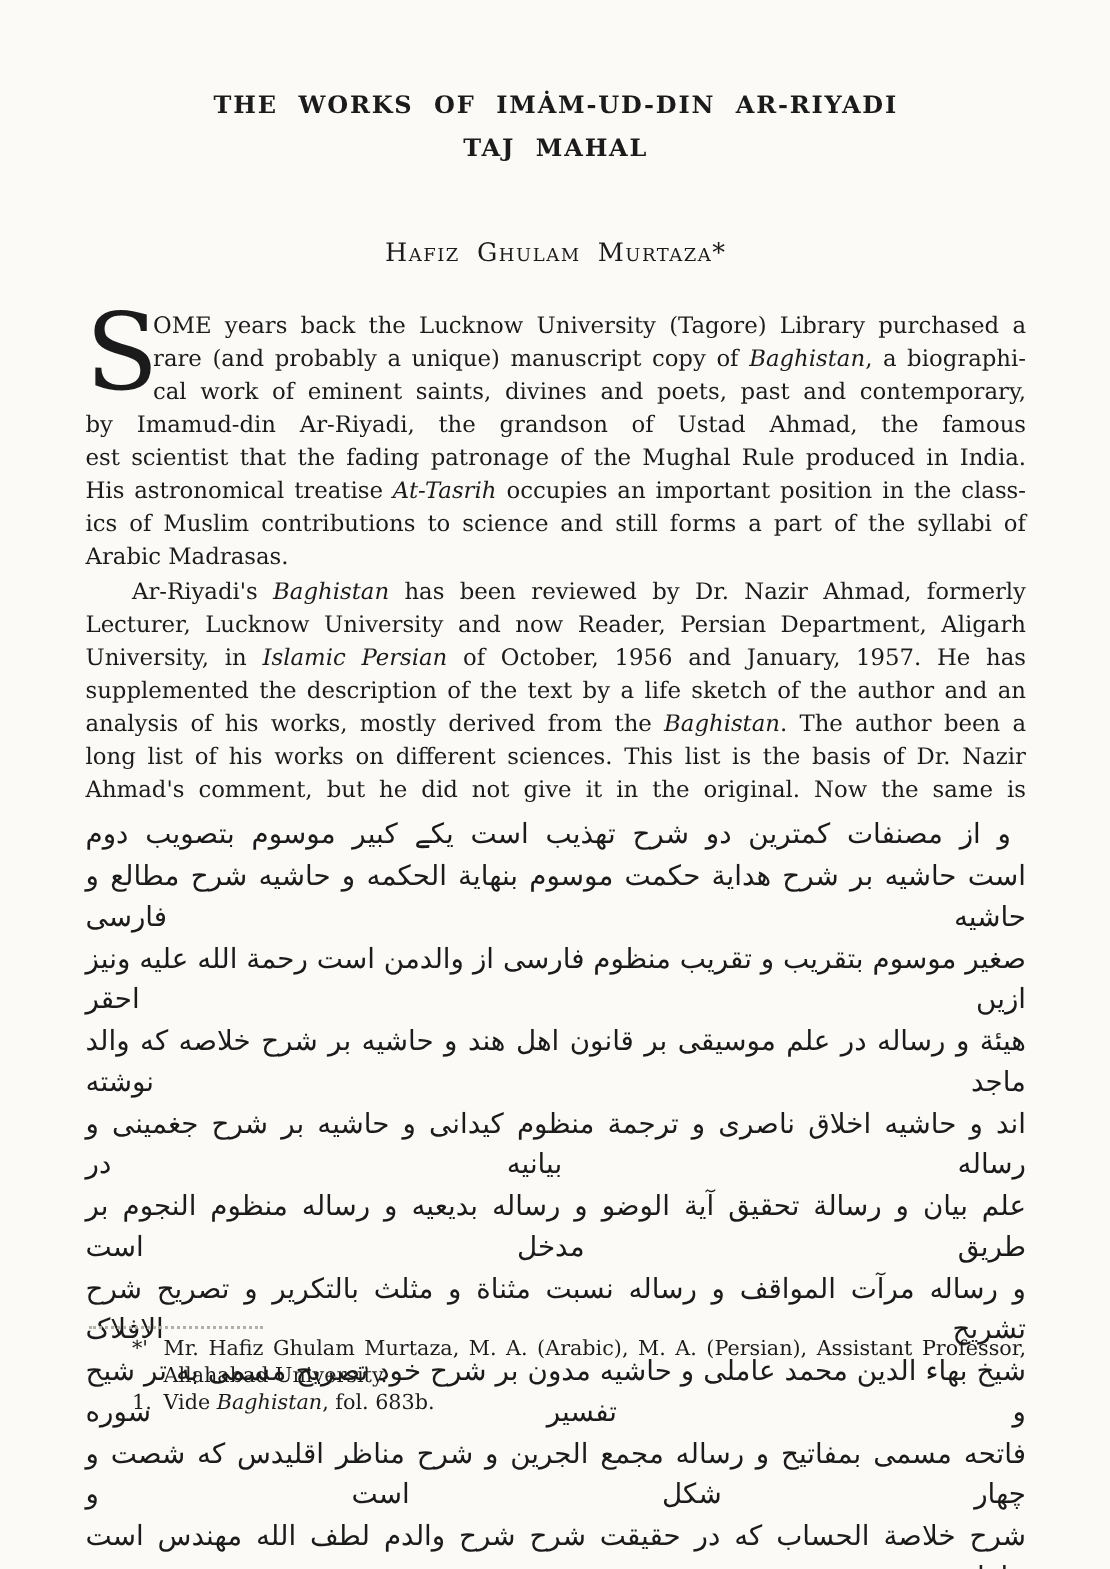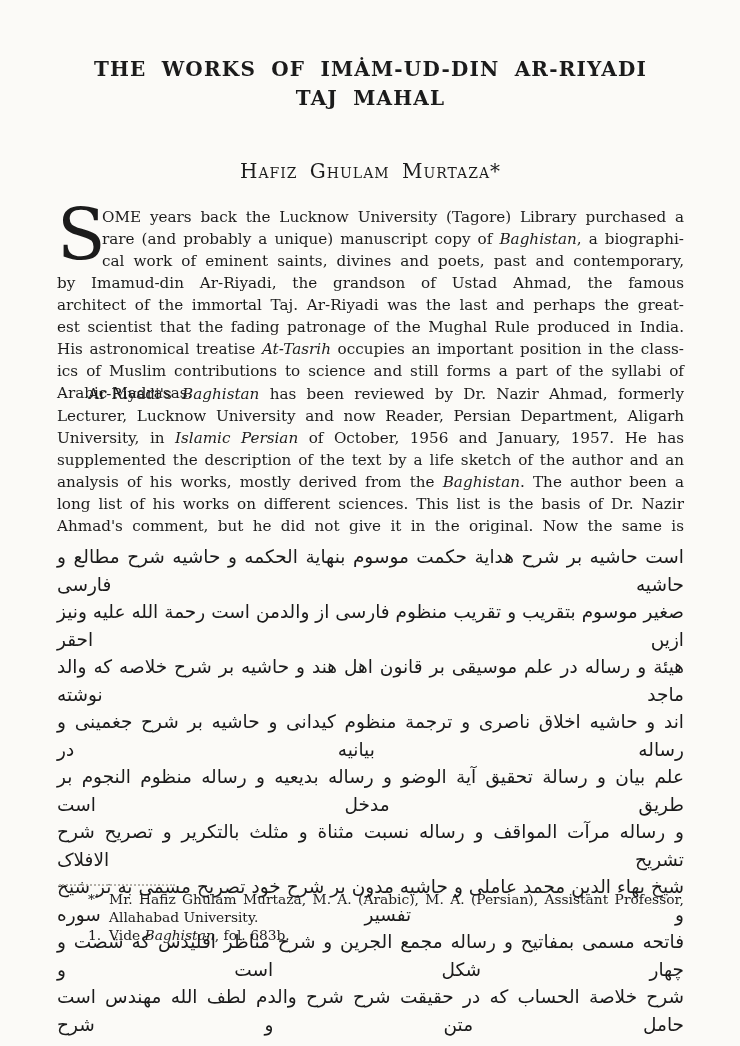--- a/index.html
+++ b/index.html
@@ -4,23 +4,23 @@
 <style>
   html,body{margin:0;padding:0;background:#fbfaf7;}
   .page{
     position:relative;width:740px;height:1046px;overflow:hidden;
     background:#fbfaf7;color:#1b1b1b;
     font-family:"DejaVu Serif", serif;
   }
   .content{position:absolute;left:57px;right:56px;top:0;bottom:0;}
 
   .title{position:absolute;top:55px;left:-10px;right:-10px;text-align:center;
-    font-weight:700;font-size:20px;line-height:29px;letter-spacing:1.2px;word-spacing:7px;}
+    font-weight:700;font-size:16px;line-height:29px;letter-spacing:1.2px;word-spacing:7px;}
   .author{position:absolute;top:159px;left:0;right:0;text-align:center;
-    font-variant:small-caps;font-size:20px;letter-spacing:1px;word-spacing:5px;}
+    font-variant:small-caps;font-size:17px;letter-spacing:1px;word-spacing:5px;}
 
   .para{position:absolute;left:0;right:0;font-size:15.2px;line-height:22px;}
   .p1{top:206px;}
   .p2{top:383px;}
   .j{text-align:justify;text-align-last:justify;}
   .lastline{text-align:left;text-align-last:left;}
   .indent{text-indent:31px;}
   .it{font-style:italic;}
   .dropcap{float:left;width:45px;height:64px;font-size:71px;line-height:58px;}
 
@@ -48,38 +48,38 @@
     </div>
 
     <div class="author">Hafiz Ghulam Murtaza*</div>
 
     <div class="para p1">
       <span class="dropcap">S</span>
       <div class="j">OME years back the Lucknow University (Tagore) Library purchased a</div>
       <div class="j"><span>rare (and probably a unique) manuscript copy of </span><span class="it">Baghistan</span><span>, a biographi-</span></div>
       <div class="j">cal work of eminent saints, divines and poets, past and contemporary,</div>
       <div class="j">by Imamud-din Ar-Riyadi, the grandson of Ustad Ahmad, the famous</div>
-      <div class="j">architect of the immortal Taj.  Ar-Riyadi was the last and perhaps the great-</div>
       <div class="j">est scientist that the fading patronage of the Mughal Rule produced in India.</div>
       <div class="j"><span>His astronomical treatise </span><span class="it">At-Tasrih</span><span> occupies an important position in the class-</span></div>
       <div class="j">ics of Muslim contributions to science and still forms a part of the syllabi of</div>
       <div class="lastline">Arabic Madrasas.</div>
     </div>
 
     <div class="para p2">
       <div class="j indent"><span>Ar-Riyadi's </span><span class="it">Baghistan</span><span> has been reviewed by Dr. Nazir Ahmad, formerly</span></div>
       <div class="j">Lecturer, Lucknow University and now Reader, Persian Department, Aligarh</div>
       <div class="j"><span>University, in </span><span class="it">Islamic Persian</span><span> of October, 1956 and January, 1957.  He has</span></div>
       <div class="j">supplemented the description of the text by a life sketch of the author and an</div>
       <div class="j"><span>analysis of his works, mostly derived from the </span><span class="it">Baghistan</span><span>.  The author been a</span></div>
       <div class="j">long list of his works on different sciences.  This list is the basis of Dr. Nazir</div>
       <div class="j">Ahmad's comment, but he did not give it in the original.  Now the same is</div>
     </div>
 
     <div class="persian" lang="fa">
+      <div class="pline pfirst">و از مصنفات کمترین دو شرح تهذیب است یکے کبیر موسوم بتصویب دوم</div>
       <div class="pline">است حاشیه بر شرح هدایة حکمت موسوم بنهایة الحکمه و حاشیه شرح مطالع و حاشیه فارسی</div>
       <div class="pline">صغیر موسوم بتقریب و تقریب منظوم فارسی از والدمن است رحمة الله علیه ونیز ازیں احقر</div>
       <div class="pline">هیئة و رساله در علم موسیقی بر قانون اهل هند و حاشیه بر شرح خلاصه که والد ماجد نوشته</div>
       <div class="pline">اند و حاشیه اخلاق ناصری و ترجمة منظوم کیدانی و حاشیه بر شرح جغمینی و رساله بیانیه در</div>
       <div class="pline">علم بیان و رسالة تحقیق آیة الوضو و رساله بدیعیه و رساله منظوم النجوم بر طریق مدخل است</div>
       <div class="pline">و رساله مرآت المواقف و رساله نسبت مثناة و مثلث بالتکریر و تصریح شرح تشریح الافلاک</div>
       <div class="pline">شیخ بهاء الدین محمد عاملی و حاشیه مدون بر شرح خود تصریح مسمی به تر شیح و تفسیر سوره</div>
       <div class="pline">فاتحه مسمی بمفاتیح و رساله مجمع الجرین و شرح مناظر اقلیدس که شصت و چهار شکل است و</div>
       <div class="pline">شرح خلاصة الحساب که در حقیقت شرح شرح والدم لطف الله مهندس است حامل متن و شرح</div>
 

